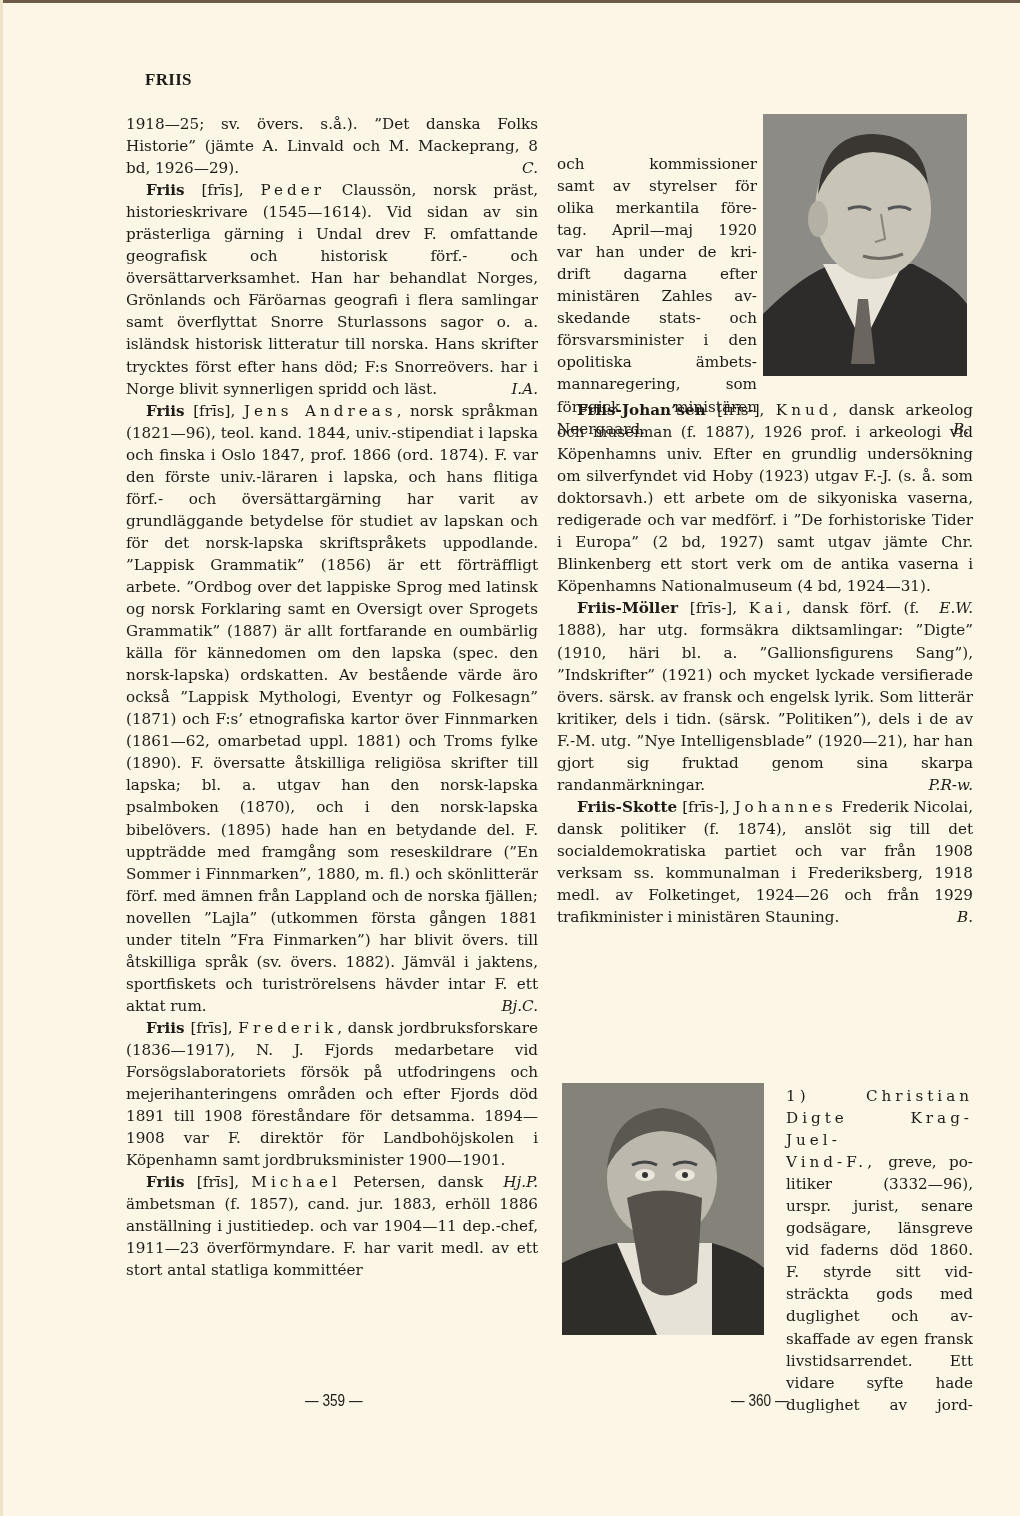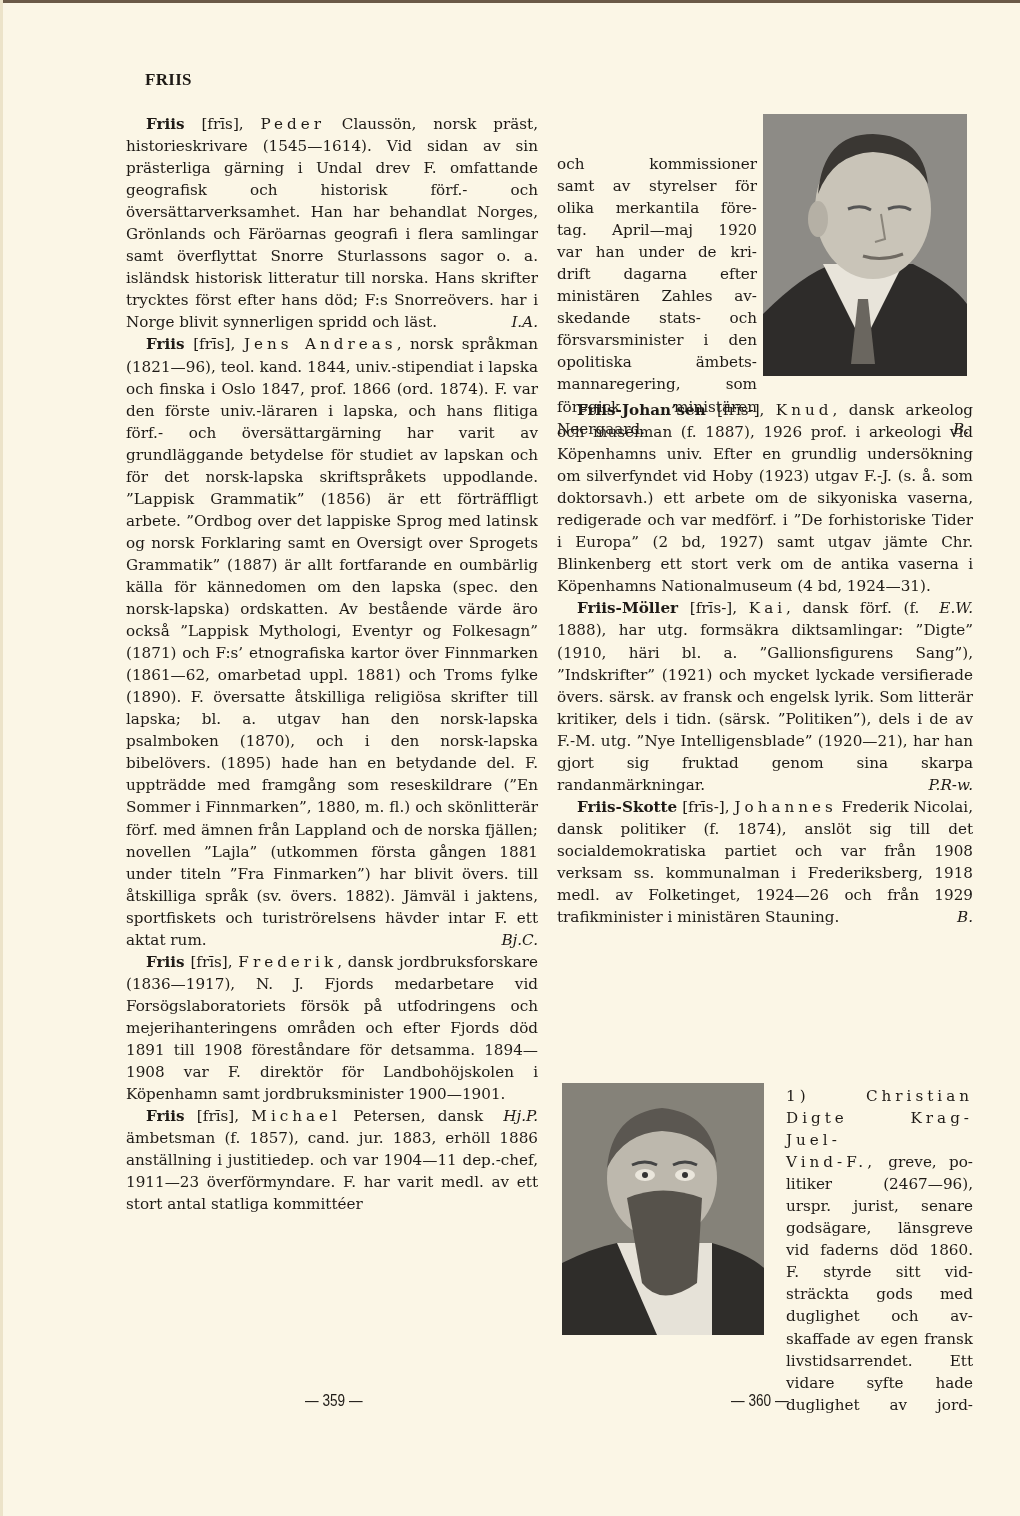--- a/index.html
+++ b/index.html
@@ -49,20 +49,24 @@
 </style>
 </head>
 <body>
 
 <div class="page-edge-top"></div>
 <div class="page-edge-left"></div>
 
 <div class="running-head">FRIIS</div>
 
 <div class="col col-left">
+  <p class="cont">
+    <span>1918—25; sv. övers. s.å.). ”Det danska Folks Historie” (jämte A. Linvald och M. Mackeprang, 8 bd, 1926—29).</span>
+    <span class="sig">C.</span>
+  </p>
 
   <p class="entry">
     <span class="hw">Friis</span>
     <span>[frīs],</span>
     <span class="sp">Peder</span>
     <span>Claussön, norsk präst, historieskrivare (1545—1614). Vid sidan av sin prästerliga gärning i Undal drev F. omfattande geografisk och historisk förf.- och översättarverksamhet. Han har behandlat Norges, Grönlands och Färöarnas geografi i flera samlingar samt överflyttat Snorre Sturlassons sagor o. a. isländsk historisk litteratur till norska. Hans skrifter trycktes först efter hans död; F:s Snorreövers. har i Norge blivit synnerligen spridd och läst.</span>
     <span class="sig">I.A.</span>
   </p>
 
   <p class="entry">
@@ -158,21 +162,21 @@
     <circle cx="83" cy="92" r="3" fill="#333"></circle>
     <circle cx="123" cy="92" r="3" fill="#333"></circle>
     <path d="M70 82 Q83 76 95 82 M111 82 Q123 76 135 82" stroke="#444" stroke-width="3" fill="none"></path>
   </svg>
 </div>
 
 <div class="col col-right-bottom">
   <span class="line"><span class="sp" style="">1) Christian</span></span>
   <span class="line sp">Digte Krag-Juel-</span>
   <span class="line"><span class="sp">Vind-F.,</span> <span>greve, po-</span></span>
-  <span class="line">litiker (2467—96),</span>
+  <span class="line">litiker (3332—96),</span>
   <span class="line">urspr. jurist, senare</span>
   <span class="line">godsägare, länsgreve</span>
   <span class="line">vid faderns död 1860.</span>
   <span class="line">F. styrde sitt vid-</span>
   <span class="line">sträckta gods med</span>
   <span class="line">duglighet och av-</span>
   <span class="line">skaffade av egen fransk</span>
   <span class="line">livstidsarrendet. Ett</span>
   <span class="line">vidare syfte hade</span>
   <span class="line">duglighet av jord-</span>

